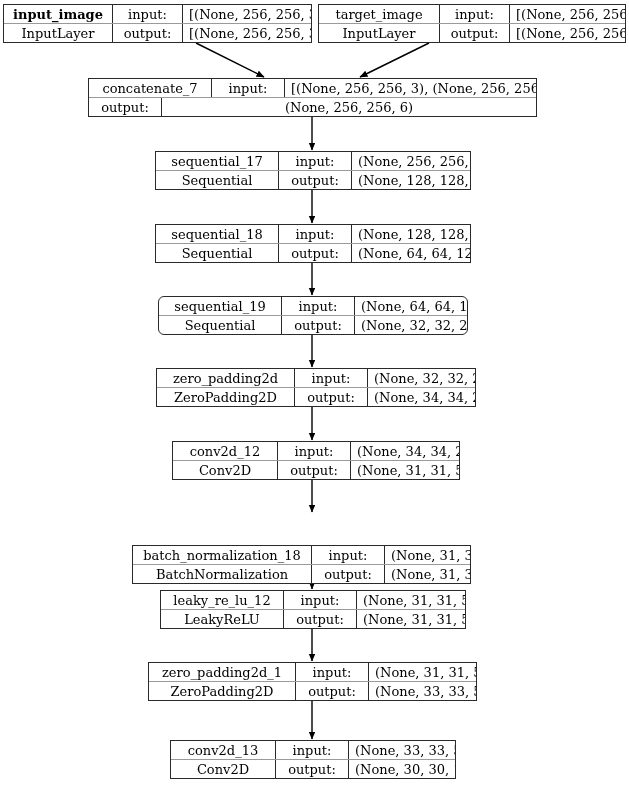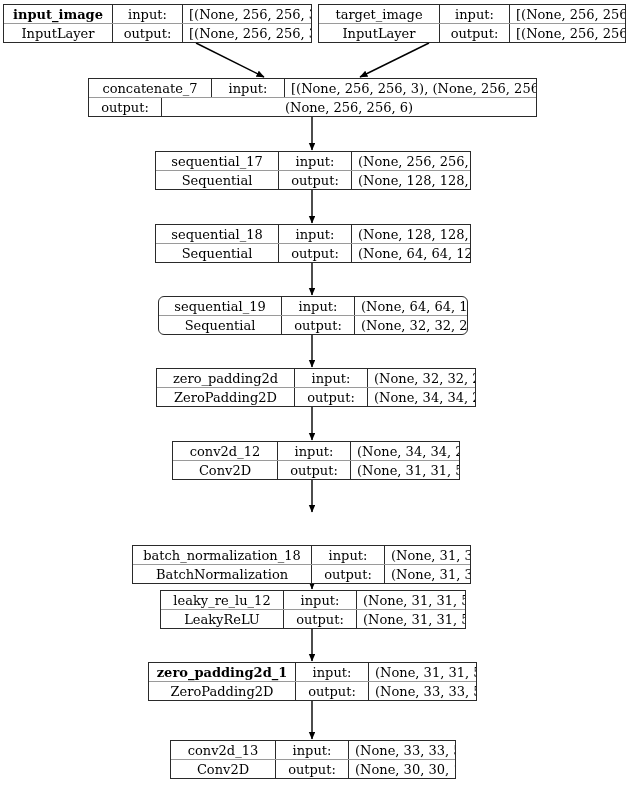--- a/index.html
+++ b/index.html
@@ -204,21 +204,21 @@
           <div class="cell shape">(None, 31, 31, 512)</div>
         </div>
         <div class="node-row bottom">
           <div class="cell name" style="width: 110px; flex: 0 0 110px;">LeakyReLU</div>
           <div class="cell io" style="width: 60px; flex: 0 0 60px;">output:</div>
           <div class="cell shape">(None, 31, 31, 512)</div>
         </div>
       </div>
       <div class="node" style="left: 148px; top: 662px; width: 329px; height: 39px;">
         <div class="node-row top">
-          <div class="cell name" style="width: 134px; flex: 0 0 134px; font-weight: bold;">zero_padding2d_1</div>
+          <div class="cell name" style="width: 134px; flex: 0 0 134px;">zero_padding2d_1</div>
           <div class="cell io" style="width: 60px; flex: 0 0 60px;">input:</div>
           <div class="cell shape">(None, 31, 31, 512)</div>
         </div>
         <div class="node-row bottom">
           <div class="cell name" style="width: 134px; flex: 0 0 134px;">ZeroPadding2D</div>
           <div class="cell io" style="width: 60px; flex: 0 0 60px;">output:</div>
           <div class="cell shape">(None, 33, 33, 512)</div>
         </div>
       </div>
       <div class="node" style="left: 170px; top: 740px; width: 286px; height: 39px;">

